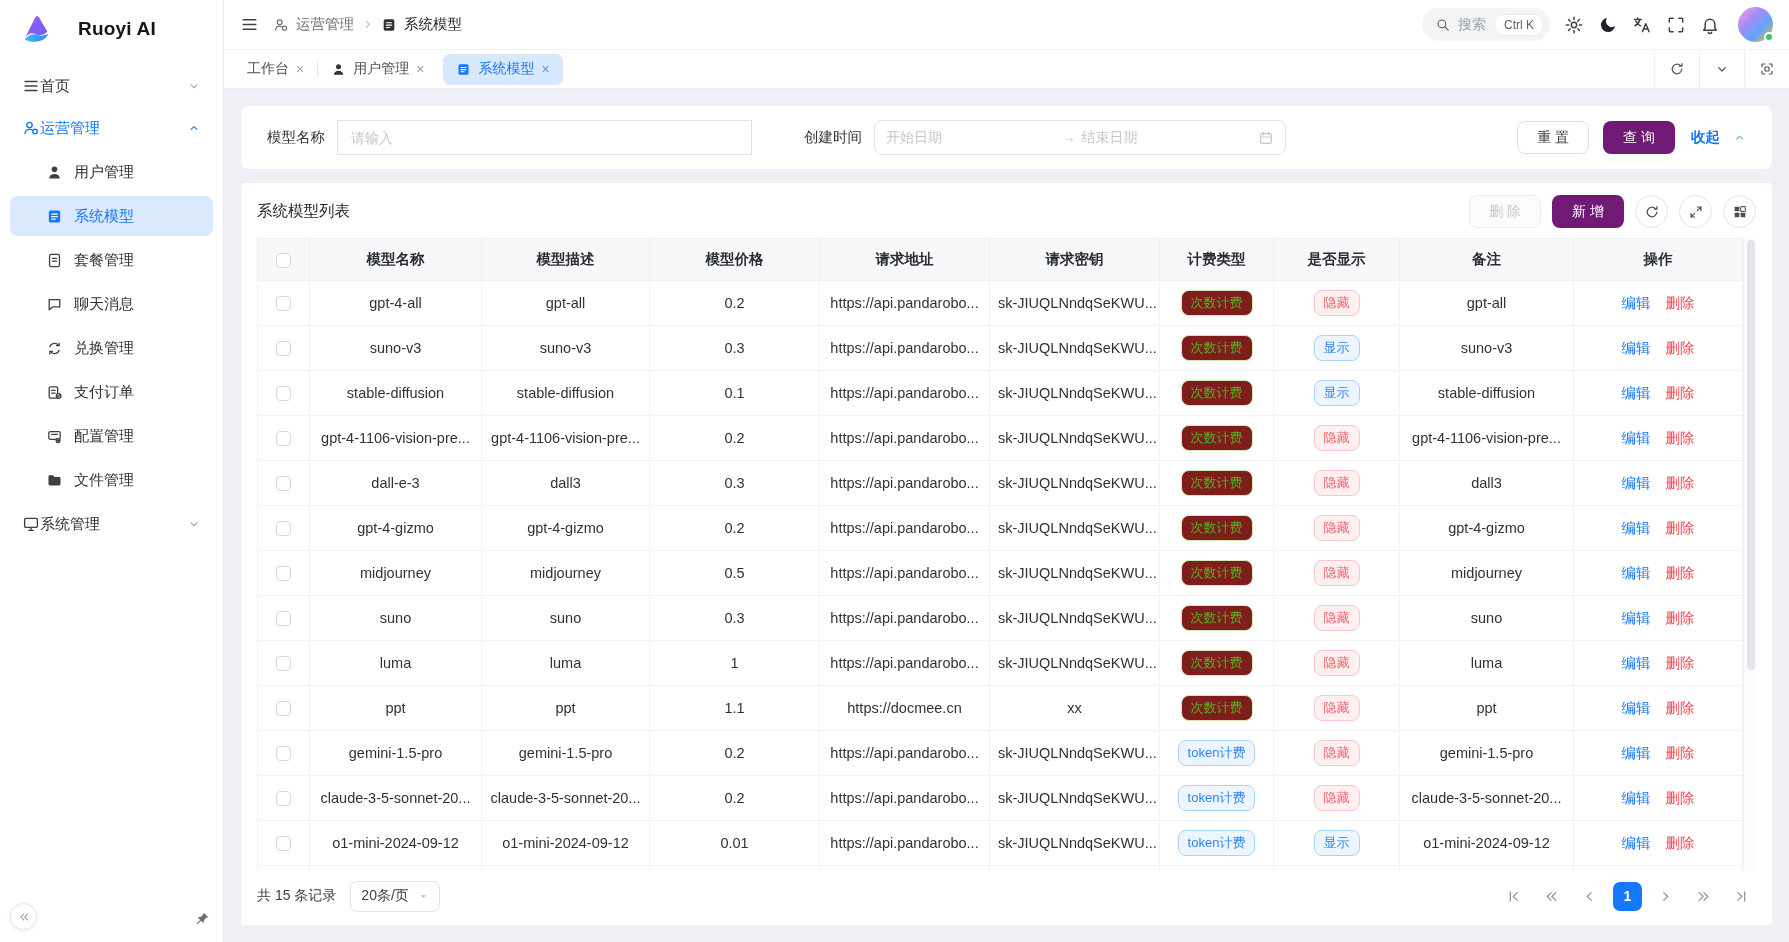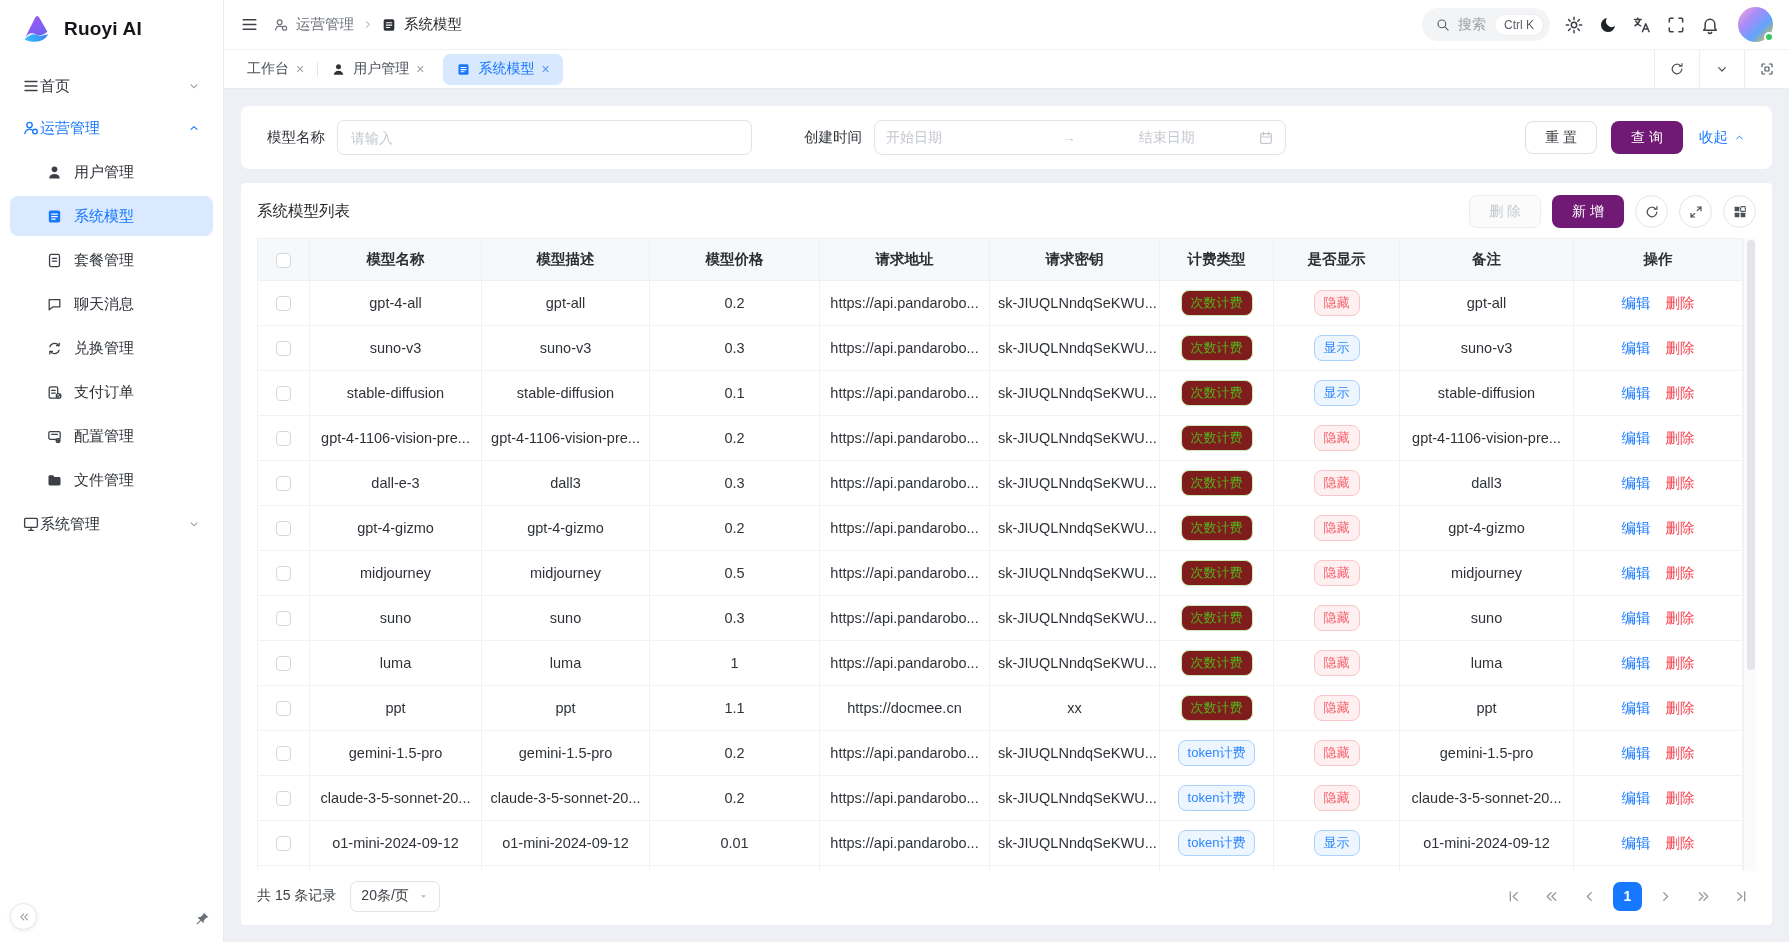--- a/index.html
+++ b/index.html
@@ -5,21 +5,21 @@
   *{box-sizing:border-box;margin:0;padding:0}
   html,body{width:1789px;height:942px;overflow:hidden}
   body{font-family:"Liberation Sans","DejaVu Sans",sans-serif;font-size:14px;color:#333;background:#eef0f5}
   #app{display:flex;width:100%;height:100%}
   .ic{display:inline-flex;align-items:center;justify-content:center}
   .ic svg{width:100%;height:100%;display:block}
   svg .f{fill:currentColor;stroke:none}
 
   
   .sidebar{width:224px;background:#fff;border-right:1px solid #e8eaee;position:relative;flex:none;display:flex;flex-direction:column}
-  .logo{height:58px;display:flex;align-items:center;gap:10px;padding:0 20px}
+  .logo{height:58px;display:flex;align-items:center;gap:24px;padding:0 20px}
   .logo-mark{width:34px;height:34px}
   .logo-text{font-size:19px;font-weight:700;color:#14161a;letter-spacing:.2px}
   .nav{padding:6px 10px;flex:1;overflow:hidden}
   .nav-item{height:40px;margin:2px 0;border-radius:8px;display:flex;align-items:center;gap:0;padding:0 12px;cursor:pointer;color:#2f3338;font-size:15px}
   .nav-item .mi{width:18px;height:18px;color:#3c4046;flex:none}
   .nav-item .chev{width:14px;height:14px;margin-left:auto;color:#8f959e}
   .nav-item.blue,.nav-item.blue .mi,.nav-item.blue .chev{color:#1677ff}
   .sub-item{height:40px;margin:4px 0;border-radius:8px;display:flex;align-items:center;gap:11px;padding:0 12px 0 36px;cursor:pointer;color:#2f3338;font-size:15px}
   .sub-item .mi{width:17px;height:17px;color:#3c4046;flex:none}
   .sub-item.active{background:#dbe9ff;color:#1677ff}
@@ -63,33 +63,33 @@
   .tabbar-right{margin-left:auto;display:flex;height:100%}
   .tab-ctrl{width:45px;height:100%;display:flex;align-items:center;justify-content:center;border-left:1px solid #eceef1;color:#4b5159;cursor:pointer}
   .tab-ctrl .ic{width:16px;height:16px}
 
   
   .content{flex:1;padding:17px;display:flex;flex-direction:column;gap:14px;min-height:0}
 
   
   .filter-card{background:#fff;border-radius:8px;padding:14px 26px;display:flex;align-items:center;flex:none}
   .f-label{font-size:14.5px;color:#2f3338;margin-right:12px;white-space:nowrap}
-  .f-input{width:415px;height:35px;border:1px solid #e0e3e8;border-radius:7px;padding:0 13px;font-size:14px;color:#333;outline:none;font-family:inherit}
+  .f-input{width:415px;height:35px;border:1px solid #e0e3e8;border-radius:0;padding:0 13px;font-size:14px;color:#333;outline:none;font-family:inherit}
   .f-input::placeholder{color:#c3c7ce}
   .f-gap{width:52px}
   .range{width:412px;height:35px;border:1px solid #e0e3e8;border-radius:8px;display:flex;align-items:center;padding:0 11px;gap:6px;cursor:text}
   .range .r-ph{flex:1;color:#c3c7ce;font-size:14px}
   .range .r-arrow{color:#c3c7ce;font-size:13px}
   .range .cal{width:16px;height:16px;color:#c3c7ce;flex:none}
   .f-spacer{flex:1}
   .btn{height:33px;padding:0 19px;border-radius:8px;font-size:14px;display:inline-flex;align-items:center;justify-content:center;cursor:pointer;border:1px solid transparent;font-family:inherit;white-space:nowrap}
   .btn.plain{background:#fff;border-color:#dcdfe6;color:#3c4046}
   .btn.primary{background:#701a75;color:#fff}
   .btn.disabled{background:#fbfbfc;border-color:#ebedf0;color:#c4c8cf;cursor:not-allowed}
-  .collapse-link{color:#1677ff;display:inline-flex;align-items:center;gap:5px;margin-left:16px;cursor:pointer;font-size:14.5px;font-weight:400}
+  .collapse-link{color:#1677ff;display:inline-flex;align-items:center;gap:13px;margin-left:16px;cursor:pointer;font-size:14.5px;font-weight:700}
   .collapse-link .ic{width:13px;height:13px}
 
   
   .table-card{background:#fff;border-radius:4px;padding:12px 16px;flex:1;display:flex;flex-direction:column;min-height:0}
   .tc-head{display:flex;align-items:center;flex:none}
   .tc-title{font-size:15.5px;color:#24262a}
   .tc-tools{margin-left:auto;display:flex;align-items:center;gap:11px}
   .icon-btn{width:33px;height:33px;border-radius:50%;border:1px solid #e1e4e9;background:#fff;color:#4b5159;display:flex;align-items:center;justify-content:center;cursor:pointer}
   .icon-btn .ic{width:16px;height:16px}
   .tbl-zone{flex:1;display:flex;margin-top:10px;min-height:0;overflow:hidden}
@@ -413,21 +413,21 @@
     <div class="content">
 
       <div class="filter-card">
         <span class="f-label">模型名称</span>
         <input class="f-input" value="" placeholder="请输入" style="">
         <span class="f-gap"></span>
         <span class="f-label">创建时间</span>
         <div class="range">
           <span class="r-ph">开始日期</span>
           <span class="r-arrow">→</span>
-          <span class="r-ph" style="text-align:center">结束日期</span>
+          <span class="r-ph" style="text-align:left">结束日期</span>
           <span class="ic cal">
               <svg viewBox="0 0 24 24" fill="none" stroke="currentColor" stroke-width="1.8" stroke-linecap="round" stroke-linejoin="round">
                 <rect x="4" y="5.5" width="16" height="14.5" rx="2"></rect>
                 <path d="M8 3.5v4M16 3.5v4M4 10.5h16"></path>
               </svg>
             </span>
         </div>
         <span class="f-spacer"></span>
         <button class="btn plain">重 置</button>
         <span style="width:14px"></span>

